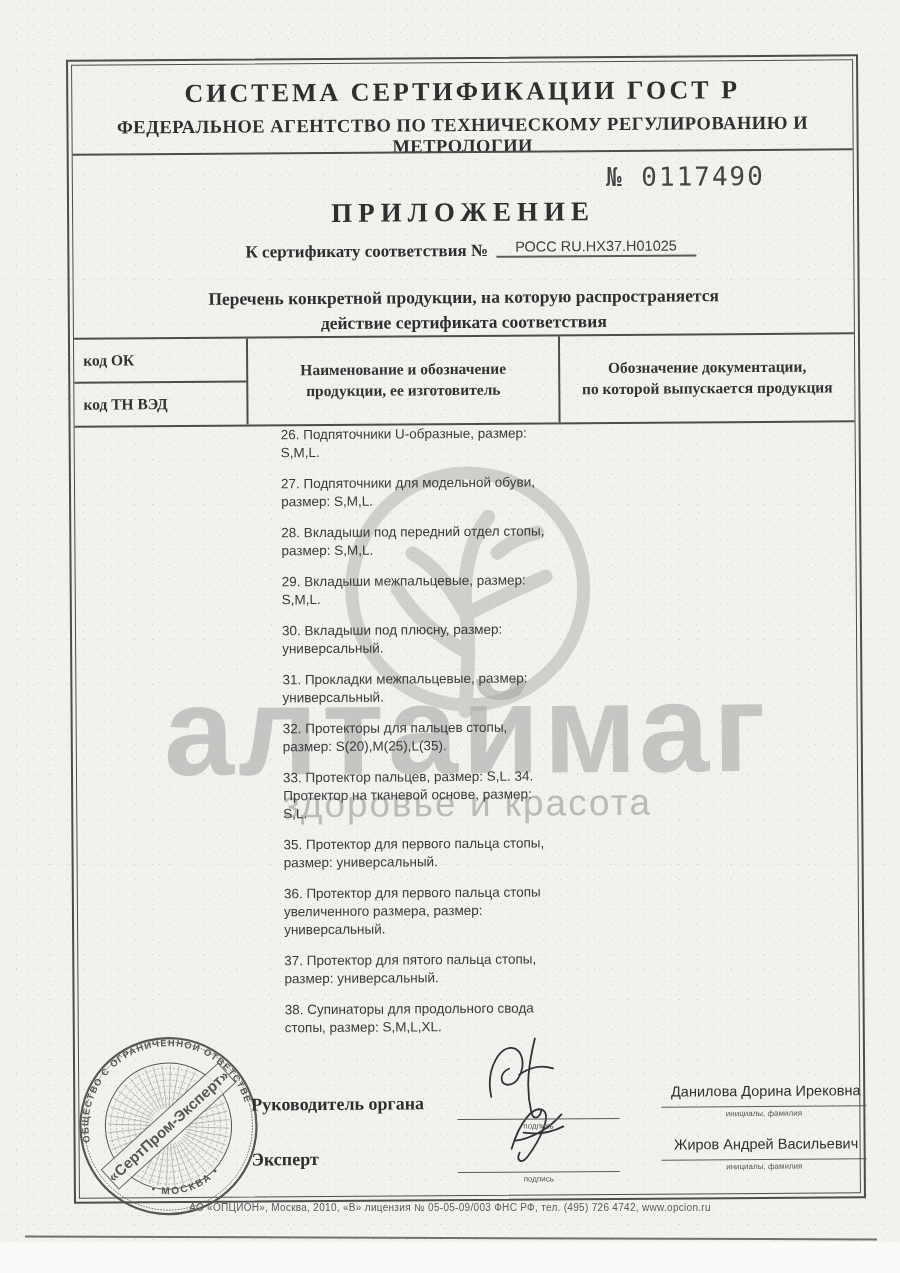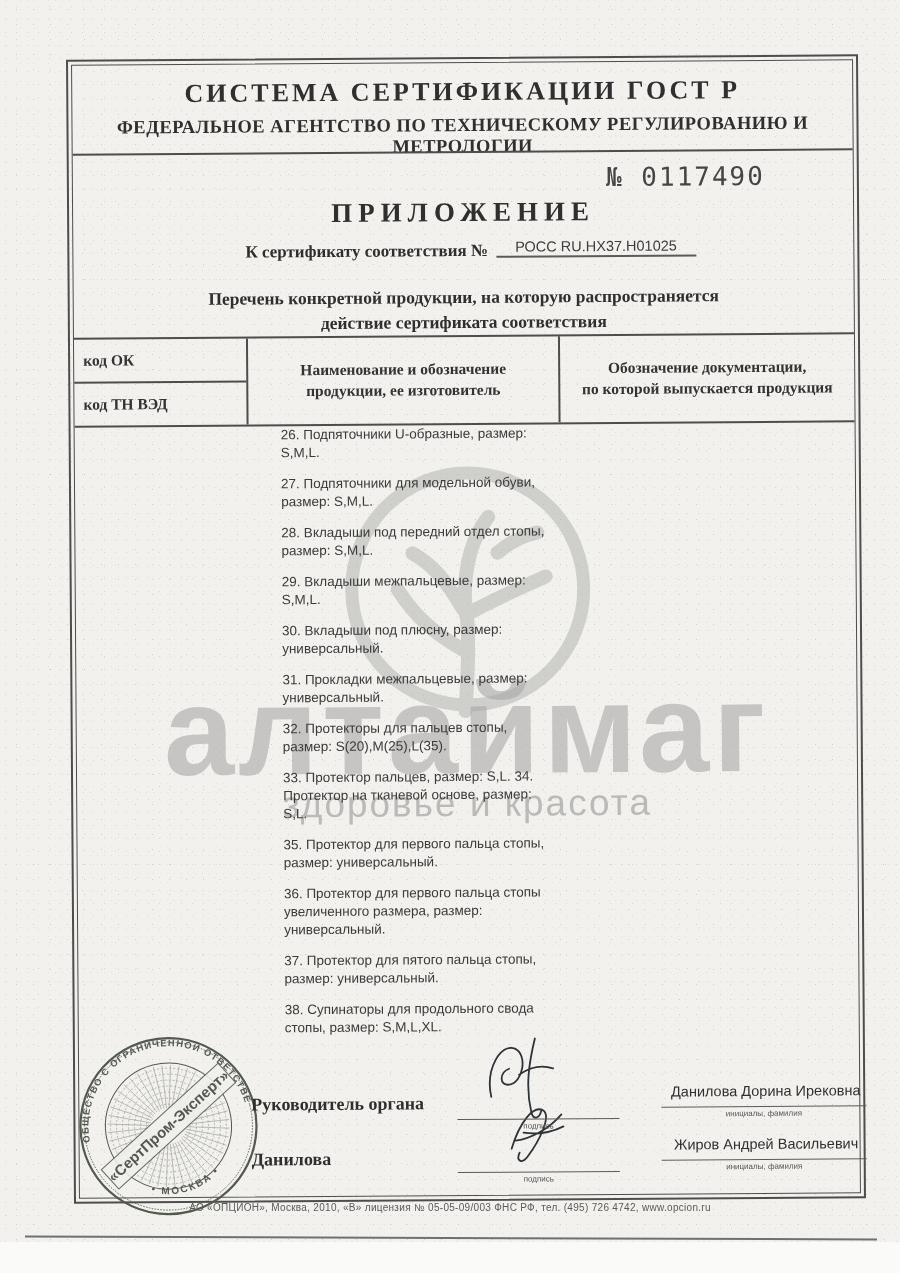--- a/index.html
+++ b/index.html
@@ -215,21 +215,21 @@
       <path id="arcBot" d="M 27,95 A 68,68 0 0 0 163,95" fill="none"></path>
       <text class="ring"><textPath href="#arcTop" startOffset="4">ОБЩЕСТВО С ОГРАНИЧЕННОЙ ОТВЕТСТВЕННОСТЬЮ</textPath></text>
       <text class="ring-b"><textPath href="#arcBot" startOffset="72">• МОСКВА •</textPath></text>
       <g transform="rotate(-28 95 95)">
         <rect x="16" y="82" width="158" height="26" fill="#f1f0ee" opacity="0.85" stroke="#53594f" stroke-width="1.1"></rect>
         <text class="ctr" x="95" y="100" text-anchor="middle">«СертПром-Эксперт»</text>
       </g>
     </svg>
 
     <div class="abs role role1">Руководитель органа</div>
-    <div class="abs role role2">Данилова</div>
+    <div class="abs role role2">Эксперт</div>
 
     <svg class="abs squiggle sq1" width="100" height="88" viewBox="0 0 100 88">
       <path d="M12 62 C6 34 22 8 36 14 C49 20 44 48 30 50 C20 51 20 38 30 34 M56 4 C50 28 46 52 52 78 C54 86 60 84 62 76 M40 40 C52 32 62 30 74 34"></path>
     </svg>
     <svg class="abs squiggle sq2" width="85" height="72" viewBox="0 0 85 72">
       <path d="M14 50 C22 24 36 6 46 12 C54 18 42 42 30 58 C24 66 18 62 22 54 M18 42 C34 40 52 30 64 16 M26 34 C40 36 54 34 66 28"></path>
     </svg>
 
     <div class="abs sigline sigline1"></div>
     <div class="abs lcap cap-s1">подпись</div>

